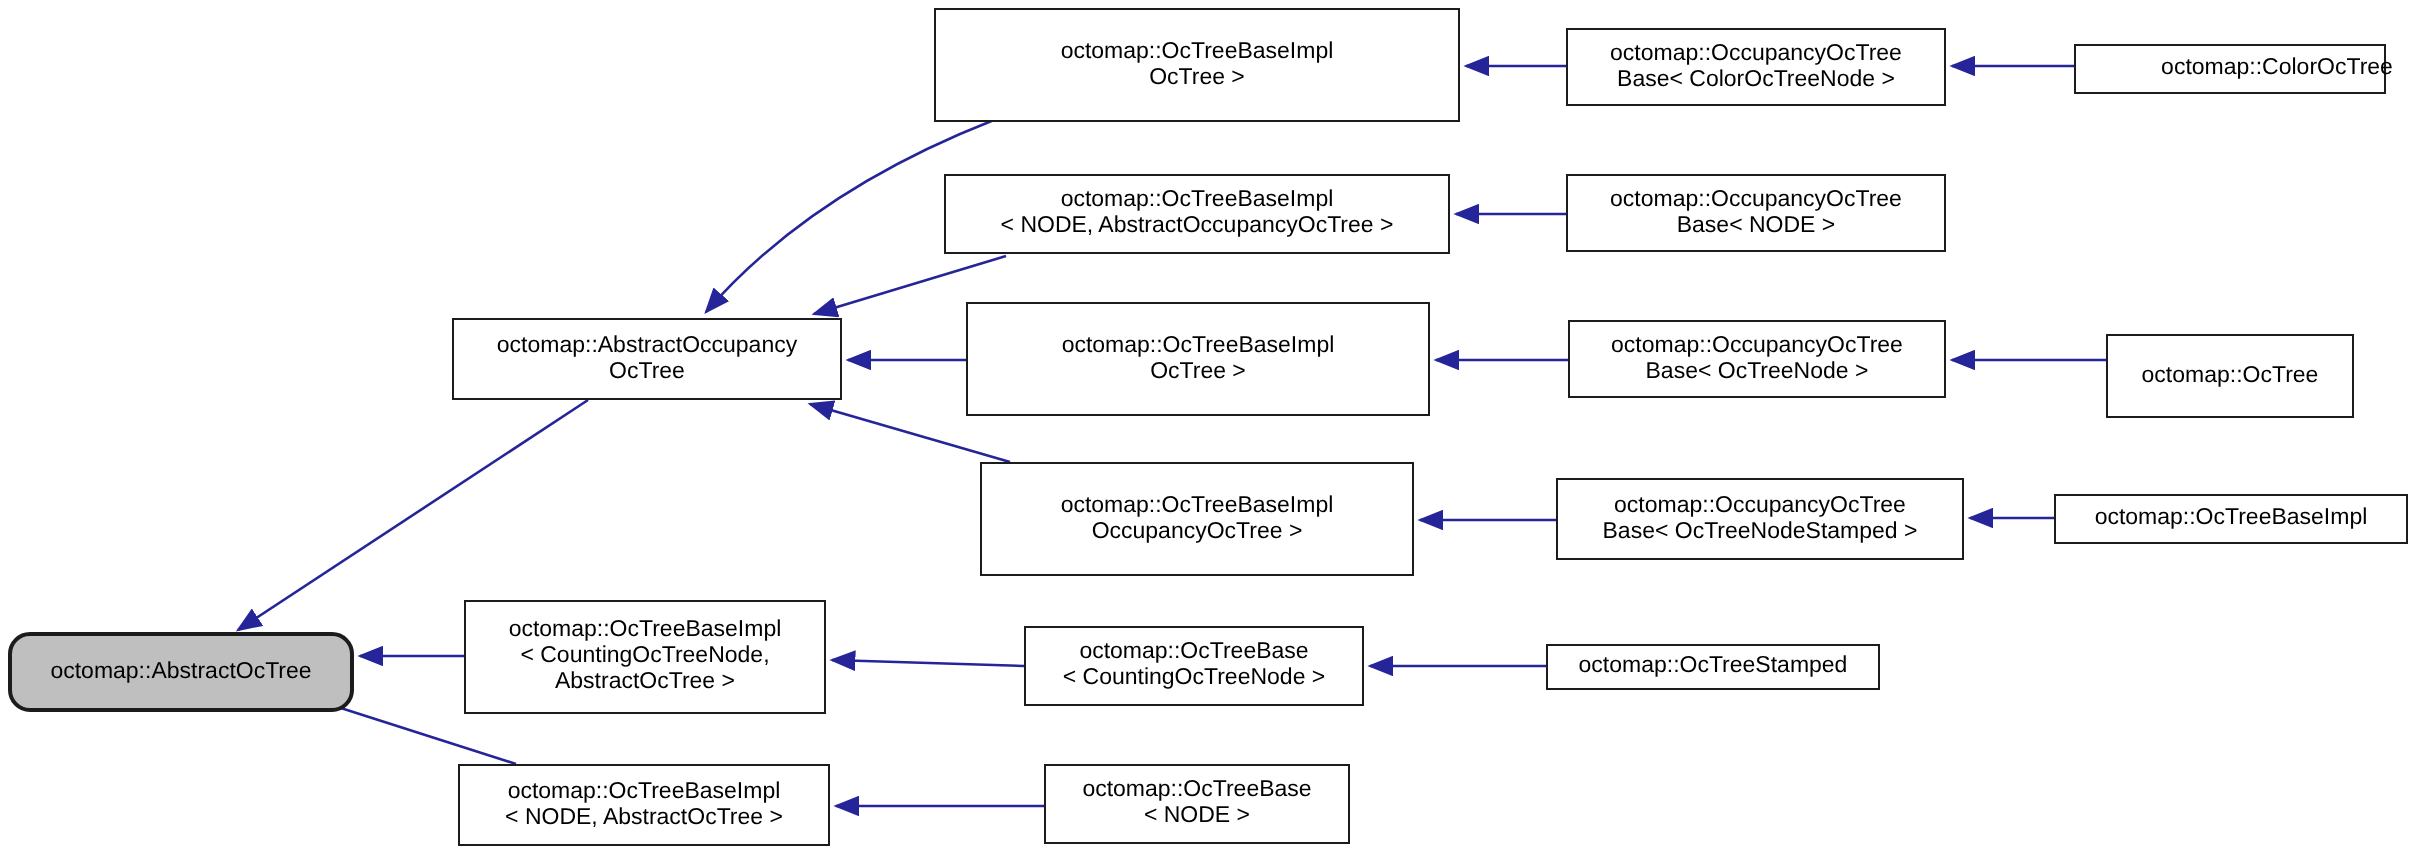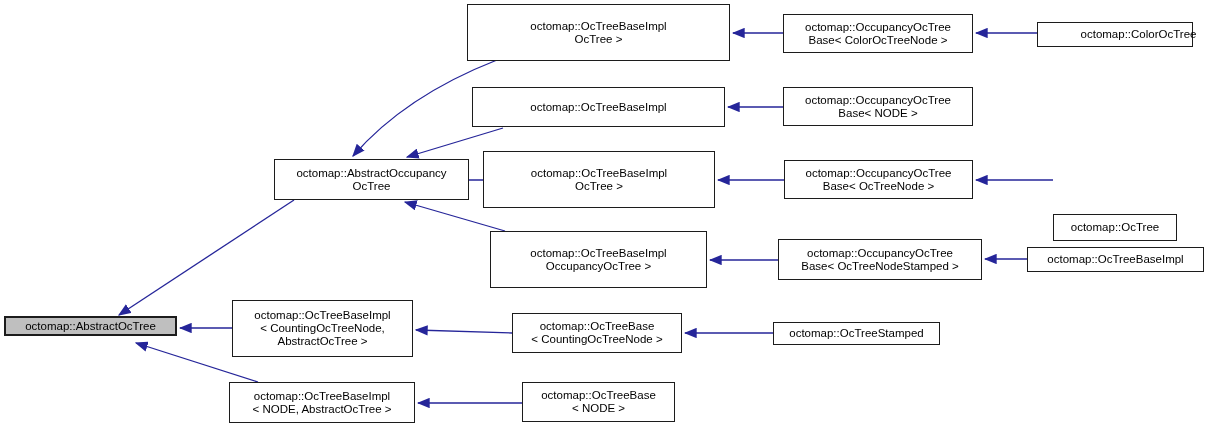--- a/index.html
+++ b/index.html
@@ -76,33 +76,34 @@
         <path d="M 784 180 L 718 180" class="edge" marker-end="url(#arrow)"></path>
         <path d="M 1053 180 L 976 180" class="edge" marker-end="url(#arrow)"></path>
         <path d="M 778 260 L 710 260" class="edge" marker-end="url(#arrow)"></path>
         <path d="M 1027 259 L 985 259" class="edge" marker-end="url(#arrow)"></path>
         <path d="M 512 333 L 416 330" class="edge" marker-end="url(#arrow)"></path>
         <path d="M 773 333 L 685 333" class="edge" marker-end="url(#arrow)"></path>
         <path d="M 522 403 L 418 403" class="edge" marker-end="url(#arrow)"></path>
       </g>
   </svg>
   <div id="nodes-layer">
-      <div class="node highlighted" style="left: 4px; top: 316px; width: 173px; height: 20px;">
+      <div class="node highlighted" style="left: 4px; top: 316px; width: 173px; height: 40px; border-radius: 11px;">
         <div class="node-line">octomap::AbstractOcTree</div>
       </div>
-      <div class="node" style="left: 226px; top: 159px; width: 195px; height: 41px; margin-left: 48px;">
+      <div class="node" style="left: 226px; top: 159px; width: 195px; height: 41px;">
         <div class="node-line">octomap::AbstractOccupancy</div>
         <div class="node-line">OcTree</div>
       </div>
       <div class="node" style="left: 467px; top: 4px; width: 263px; height: 57px;">
         <div class="node-line">octomap::OcTreeBaseImpl</div>
         <div class="node-line">OcTree &gt;</div>
       </div>
       <div class="node" style="left: 472px; top: 87px; width: 253px; height: 40px;">
         <div class="node-line">octomap::OcTreeBaseImpl</div>
+        <div class="node-line">&lt; NODE, AbstractOccupancyOcTree &gt;</div>
       </div>
       <div class="node" style="left: 483px; top: 151px; width: 232px; height: 57px;">
         <div class="node-line">octomap::OcTreeBaseImpl</div>
         <div class="node-line">OcTree &gt;</div>
       </div>
       <div class="node" style="left: 490px; top: 231px; width: 217px; height: 57px;">
         <div class="node-line">octomap::OcTreeBaseImpl</div>
         <div class="node-line">OccupancyOcTree &gt;</div>
       </div>
       <div class="node" style="left: 232px; top: 300px; width: 181px; height: 57px;">
@@ -134,21 +135,21 @@
         <div class="node-line">octomap::OcTreeBase</div>
         <div class="node-line">&lt; CountingOcTreeNode &gt;</div>
       </div>
       <div class="node" style="left: 522px; top: 382px; width: 153px; height: 40px;">
         <div class="node-line">octomap::OcTreeBase</div>
         <div class="node-line">&lt; NODE &gt;</div>
       </div>
       <div class="node" style="left: 1037px; top: 22px; width: 156px; height: 25px; padding-left: 47px;">
         <div class="node-line">octomap::ColorOcTree</div>
       </div>
-      <div class="node" style="left: 1053px; top: 167px; width: 124px; height: 27px; margin-top: 47px;">
+      <div class="node" style="left: 1053px; top: 167px; width: 124px; height: 42px;">
         <div class="node-line">octomap::OcTree</div>
       </div>
       <div class="node" style="left: 1027px; top: 247px; width: 177px; height: 25px;">
         <div class="node-line">octomap::OcTreeBaseImpl</div>
       </div>
       <div class="node" style="left: 773px; top: 322px; width: 167px; height: 23px;">
         <div class="node-line">octomap::OcTreeStamped</div>
       </div>
     </div>
 </div>

